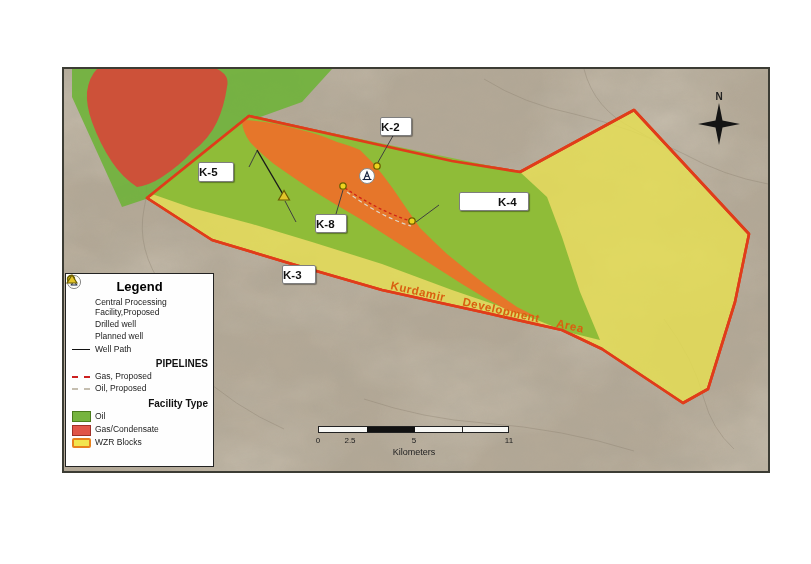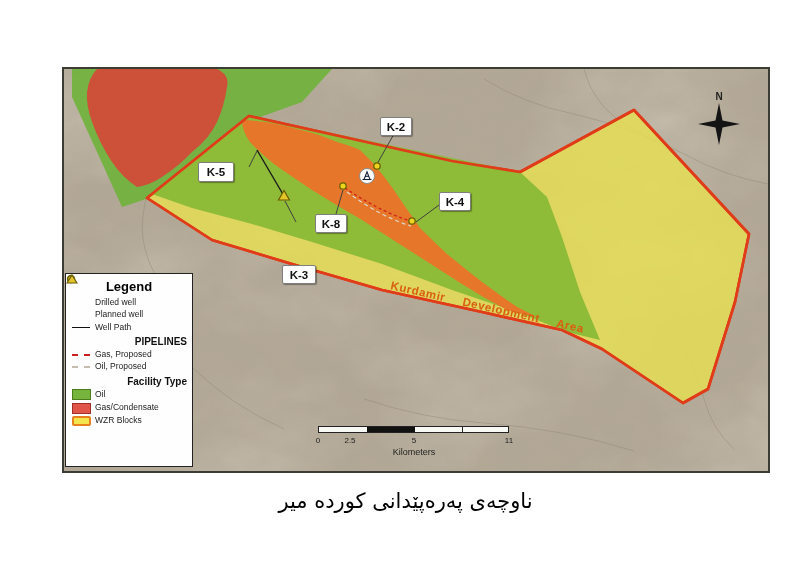--- a/index.html
+++ b/index.html
@@ -6,25 +6,25 @@
   #page{position:relative;width:811px;height:564px;background:#ffffff;
         font-family:"Liberation Sans",sans-serif;overflow:hidden;}
 
   
   #map{position:absolute;left:62px;top:67px;width:704px;height:402px;
        border:2px solid #3c3c34;box-sizing:content-box;background:#b3a896;}
   #map svg{position:absolute;left:0;top:0;}
 
   
   .callout{position:absolute;background:#fff;border:1px solid #7e7e7e;border-radius:2px;
-           box-shadow:1px 1px 1px rgba(0,0,0,.35);display:flex;align-items:center;justify-content:center;
+           box-shadow:1px 1px 1px rgba(0,0,0,.35);display:flex;align-items:center;
            font-weight:bold;font-size:11.5px;color:#111;z-index:6;}
 
   
-  #legend{position:absolute;left:1px;top:204px;width:128px;height:194px;background:#fefefe;
+  #legend{position:absolute;left:1px;top:204px;width:149px;height:194px;background:#fefefe;
           border:1.5px solid #222;z-index:7;padding:4px 5px;box-sizing:border-box;}
   #legend .lg-title{text-align:center;font-weight:bold;font-size:13px;margin:1px 0 4px 0;color:#000;}
   .lg-row{display:flex;align-items:center;margin:2.5px 0;}
   .lg-ic{width:20px;display:flex;justify-content:center;align-items:center;flex:0 0 20px;}
   .lg-tx{font-size:8.5px;color:#222;line-height:1.15;padding-left:4px;}
   .lg-head{font-weight:bold;font-size:10px;color:#111;margin:4px 0 1px 5px;text-align:right;}
   .sw-oil{width:17px;height:9px;background:#76b43e;border:1px solid #4a7c1c;}
   .sw-gas{width:17px;height:9px;background:#e05548;border:1px solid #a03028;}
   .sw-wzr{width:15px;height:6px;background:#f2e54e;border:2px solid #e8821e;border-radius:2px;}
   .ln-path{width:18px;border-top:1.6px solid #111;}
@@ -130,27 +130,43 @@
       </div>
     <div class="callout" style="left:316px;top:48px;width:30px;height:17px;">
         <span>K-2</span>
       </div>
     <div class="callout" style="left:251px;top:145px;width:30px;height:17px;">
         <span>K-8</span>
       </div>
     <div class="callout" style="left:218px;top:153px;width:32px;height:17px;margin-top:43px;">
         <span>K-3</span>
       </div>
-    <div class="callout" style="left:375px;top:123px;width:30px;height:17px;">
+    <div class="callout" style="left:395px;top:123px;width:30px;height:17px;padding-left:38px;">
         <span>K-4</span>
       </div>
 
     <div id="legend">
       <div class="lg-title">Legend</div>
 
+      <div class="lg-row">
+        <span class="lg-ic">
+          <svg width="16" height="16" viewBox="0 0 16 16">
+            <circle cx="8" cy="8" r="6.6" fill="#fcfcf8" stroke="#8a8a8a" stroke-width="1"></circle>
+            <g stroke="#14213d" stroke-width="1" fill="none">
+              <path d="M4.6,11 h6.8"></path>
+                <path d="M5.6,11 L8,4.6 L10.4,11"></path>
+                <path d="M6.4,8.4 h3.2"></path>
+            </g>
+          </svg>
+        </span>
+        <span class="lg-tx">
+          <span>Central Processing</span><br>
+          <span>Facility,Proposed</span>
+        </span>
+      </div>
 
       <div class="lg-row">
         <span class="lg-ic">
           <svg width="10" height="10" viewBox="0 0 10 10">
               <circle cx="5" cy="5" r="3.4" fill="#edd41e" stroke="#6b6000" stroke-width="1.6"></circle>
             </svg>
         </span>
         <span class="lg-tx">Drilled well</span>
       </div>
 
@@ -217,15 +233,14 @@
       </div>
       <span class="tick" style="left:0px;">0</span>
       <span class="tick" style="left:32px;">2.5</span>
       <span class="tick" style="left:96px;">5</span>
       <span class="tick" style="left:191px;">11</span>
       <span class="unit">Kilometers</span>
     </div>
 
   </div>
 
-  <div id="caption">ناوچەی پەرەپێدانی کوردە میر</div>
 
 </div>
 
 </body></html>

